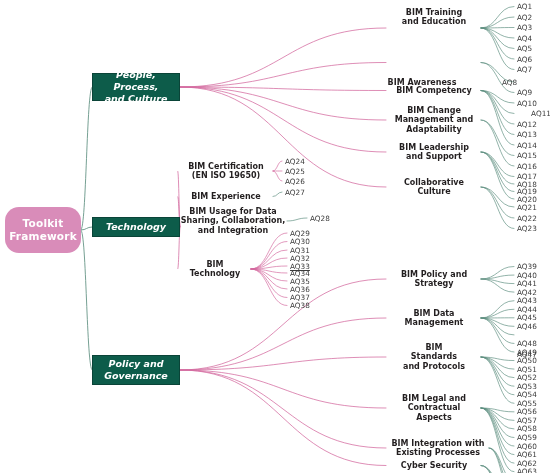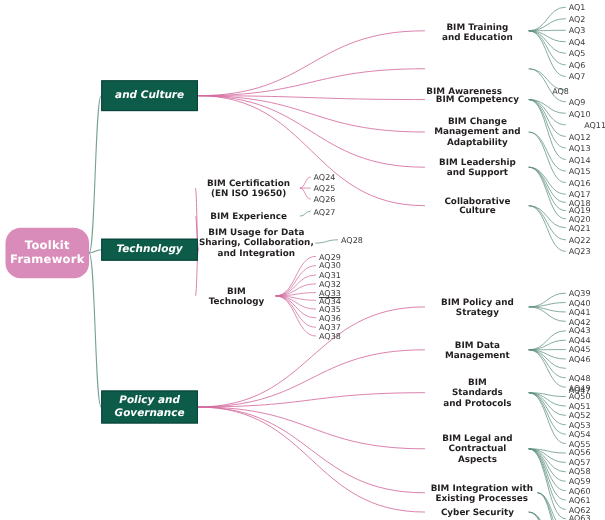--- a/index.html
+++ b/index.html
@@ -152,24 +152,25 @@
     </svg>
   <div id="nodes">
       <div class="node root" style="left: 5px; top: 207px; width: 76px; height: 46px; background: rgb(217, 140, 185);">
         <div>
           <div>Toolkit</div>
           <div>Framework</div>
         </div>
       </div>
       <div class="node cat" style="left: 92px; top: 73px; width: 88px; height: 28px; background: rgb(13, 92, 74);">
         <div>
+          <div>People, Process,</div>
           <div>and Culture</div>
         </div>
       </div>
-      <div class="node topic" style="left: 388px; top: 18px; width: 92px; height: 22px;">
+      <div class="node topic" style="left: 388px; top: 6px; width: 92px; height: 22px;">
         <div>
           <div>BIM Training</div>
           <div>and Education</div>
         </div>
       </div>
       <div class="node leaf" style="left: 517px; top: 2.5px; width: 34px; height: 9px;">
         <span>AQ1</span>
       </div>
       <div class="node leaf" style="left: 517px; top: 13px; width: 34px; height: 9px;">
         <span>AQ2</span>

